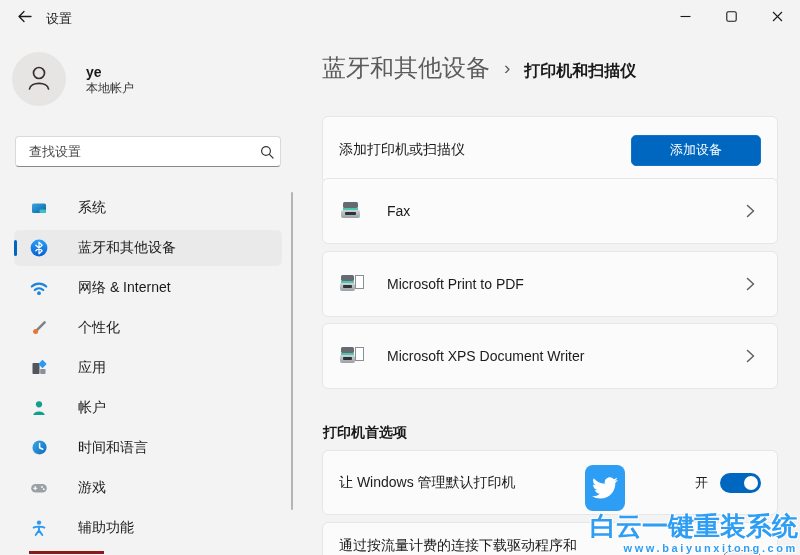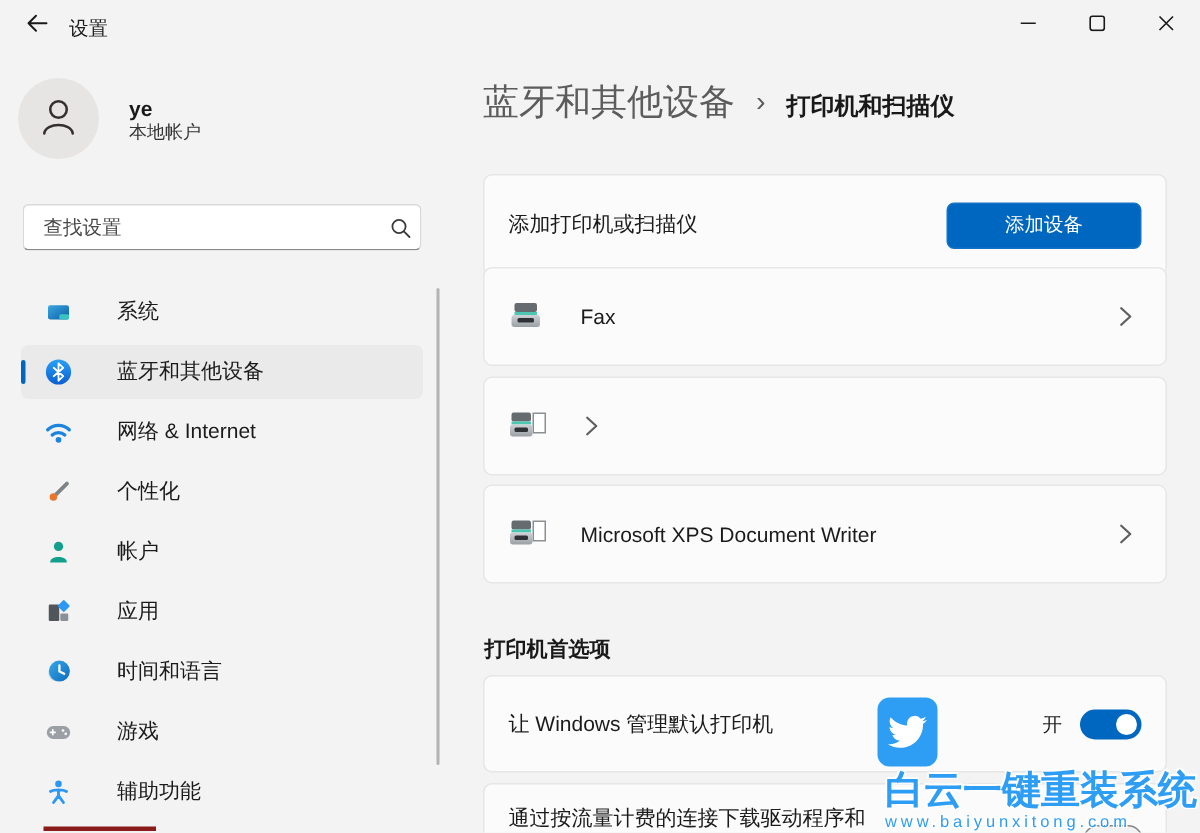--- a/index.html
+++ b/index.html
@@ -86,22 +86,22 @@
   .doc .pr-teal { left:1px; width:13px; }
   .doc .pr-body { left:0; width:15px; }
   .doc .pr-slot { left:3px; width:9px; }
   
   .watermark { position:absolute; right:2px; bottom:0; z-index:20; display:flex; align-items:flex-start;flex-direction:column; }
   .wm-logo { width:40px; height:46px; background:#2e9df4; border-radius:8px;
              display:flex; align-items:center; justify-content:center; margin-top:6px; }
   .wm-text { margin-left:5px; }
   .wm-title { font-size:26px; font-weight:bold; color:#2e9df4; letter-spacing:0px; line-height:31px;
       text-shadow:-1px -1px 0 #fff,1px -1px 0 #fff,-1px 1px 0 #fff,1px 1px 0 #fff; }
-  .wm-url { font-size:11px; font-weight:normal; color:#2e9df4; letter-spacing:2.6px; line-height:13px;
-      text-shadow:-1px -1px 0 #fff,1px -1px 0 #fff,-1px 1px 0 #fff,1px 1px 0 #fff; }
+  .wm-url { font-size:11px; font-weight:bold; color:#2e9df4; letter-spacing:2.6px; line-height:13px;
+      text-shadow:-1px -1px 0 #fff,1px -1px 0 #fff,-1px 1px 0 #fff,1px 1px 0 #fff;text-align:right; }
   .red-line { position:absolute; left:29px; top:551px; width:75px; height:3px; background:#8b1a1a; }
 </style>
 </head>
 <body>
 
 <div class="titlebar">
   <div class="back-btn">
     <span>
       <svg width="15" height="13" viewBox="0 0 15 13">
           <path d="M14 6.5 H2 M2 6.5 L7 1.5 M2 6.5 L7 11.5" stroke="#1a1a1a" stroke-width="1.3" fill="none" stroke-linecap="round" stroke-linejoin="round"></path>
@@ -199,35 +199,35 @@
       <svg width="18" height="18" viewBox="0 0 18 18">
           <path d="M14.6 3.4 L7.4 10.6" stroke="#7d838a" stroke-width="2.6" stroke-linecap="round"></path>
           <circle cx="5.6" cy="12.4" r="2.5" fill="#e8772e"></circle>
         </svg>
     </span>
     <span class="nav-label">个性化</span>
   </div>
   <div class="nav-item">
     <span class="nav-ico">
       <svg width="18" height="18" viewBox="0 0 18 18">
-          <circle cx="9" cy="5.3" r="3.1" fill="#12a08c"></circle>
-          <path d="M3.4 16 C3.4 11.2 14.6 11.2 14.6 16 Z" fill="#12a08c"></path>
-        </svg>
-    </span>
-    <span class="nav-label">帐户</span>
-  </div>
-  <div class="nav-item">
-    <span class="nav-ico">
-      <svg width="18" height="18" viewBox="0 0 18 18">
           <rect x="2.5" y="4" width="7" height="11" rx="0.8" fill="#51565c"></rect>
           <rect x="10.2" y="10" width="5.3" height="5" rx="0.8" fill="#8a9097"></rect>
           <rect x="9.5" y="2" width="6" height="6" rx="0.8" fill="#2b99f3" transform="rotate(45 12.5 5)"></rect>
         </svg>
     </span>
     <span class="nav-label">应用</span>
+  </div>
+  <div class="nav-item">
+    <span class="nav-ico">
+      <svg width="18" height="18" viewBox="0 0 18 18">
+          <circle cx="9" cy="5.3" r="3.1" fill="#12a08c"></circle>
+          <path d="M3.4 16 C3.4 11.2 14.6 11.2 14.6 16 Z" fill="#12a08c"></path>
+        </svg>
+    </span>
+    <span class="nav-label">帐户</span>
   </div>
   <div class="nav-item">
     <span class="nav-ico">
       <svg width="18" height="18" viewBox="0 0 18 18">
           <defs>
             <linearGradient id="gc" x1="0" y1="0" x2="1" y2="1">
               <stop offset="0" stop-color="#35a9e8"></stop>
               <stop offset="1" stop-color="#0f6cbd"></stop>
             </linearGradient>
           </defs>
@@ -288,20 +288,21 @@
 </div>
 
 <div class="card card-dev dev-pdf">
   <span class="dev-ico doc">
     <span class="pr-page"></span>
       <span class="pr-lid"></span>
       <span class="pr-teal"></span>
       <span class="pr-body"></span>
       <span class="pr-slot"></span>
   </span>
+  <span class="dev-name">Microsoft Print to PDF</span>
   <span class="chev">
     <svg width="9" height="14" viewBox="0 0 9 14">
         <path d="M1.5 1.5 L7.5 7 L1.5 12.5" stroke="#5f5f5f" stroke-width="1.5" fill="none" stroke-linecap="round" stroke-linejoin="round"></path>
       </svg>
   </span>
 </div>
 
 <div class="card card-dev dev-xps">
   <span class="dev-ico doc">
     <span class="pr-page"></span>

